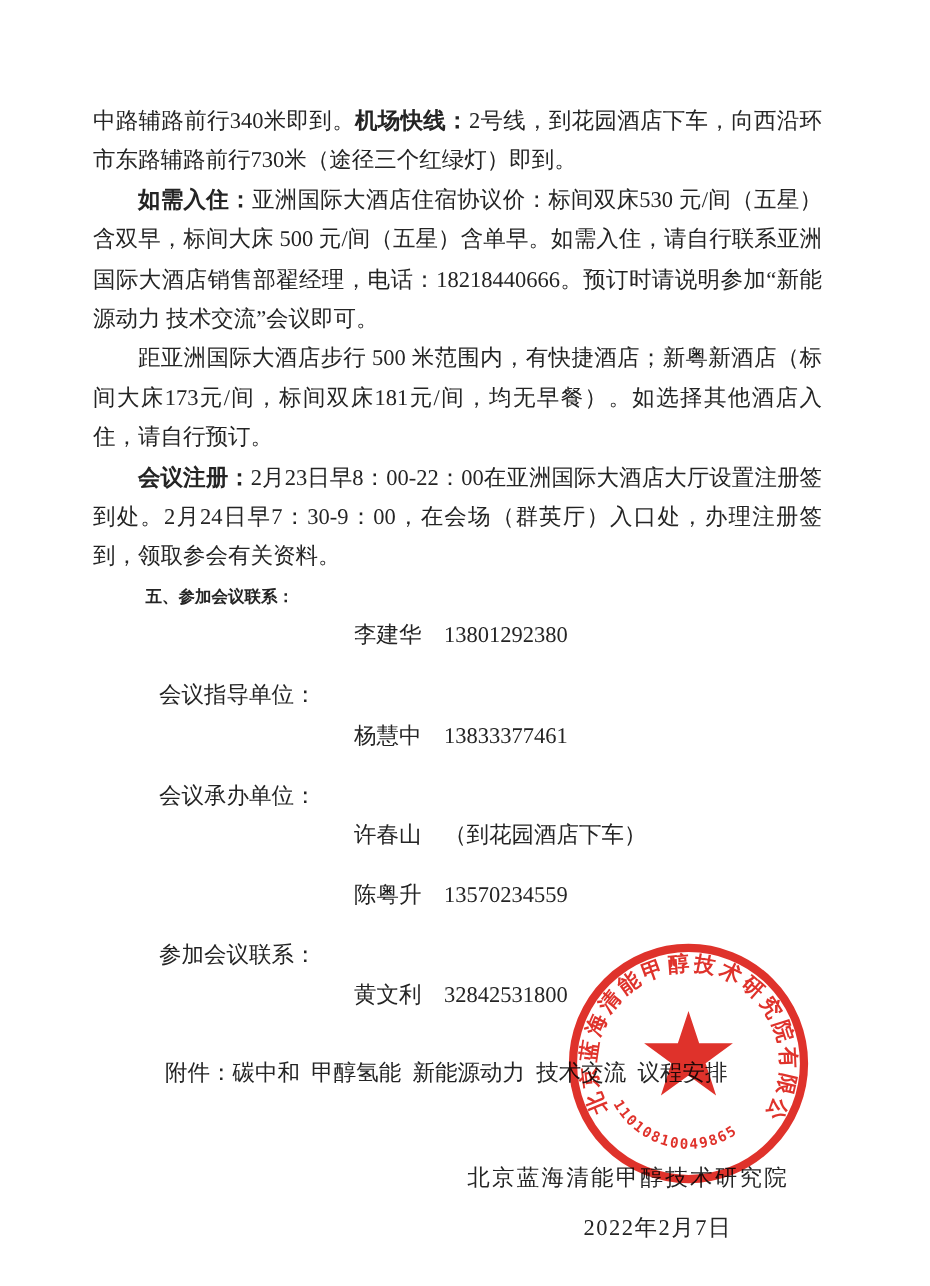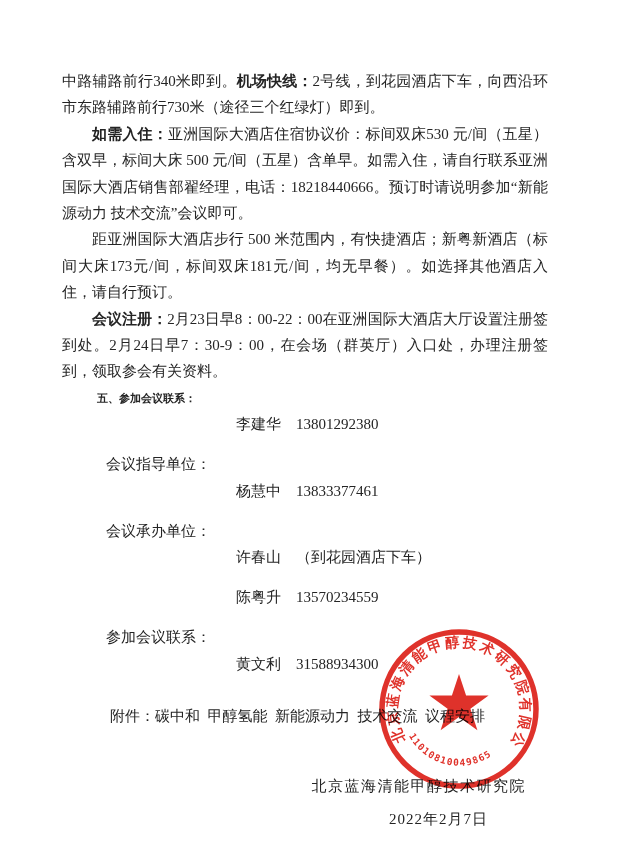--- a/index.html
+++ b/index.html
@@ -76,21 +76,21 @@
       <span class="contact-note">（到花园酒店下车）</span>
     </div>
     <div class="contact-row">
       <span class="contact-role">参加会议联系：</span>
       <span class="contact-name">陈粤升</span>
       <span class="contact-phone">13570234559</span>
     </div>
     <div class="contact-row">
       <span class="contact-role"></span>
       <span class="contact-name">黄文利</span>
-      <span class="contact-phone">31588934300</span>
+      <span class="contact-phone">32842531800</span>
     </div>
   </div>
 
   <div class="attachments"><span>附件：</span><span>碳中和  甲醇氢能  新能源动力  技术交流  议程安排</span></div>
 
   <div class="signature">
     <div class="signature-org">北京蓝海清能甲醇技术研究院</div>
     <div class="signature-date">2022年2月7日</div>
   </div>
 

